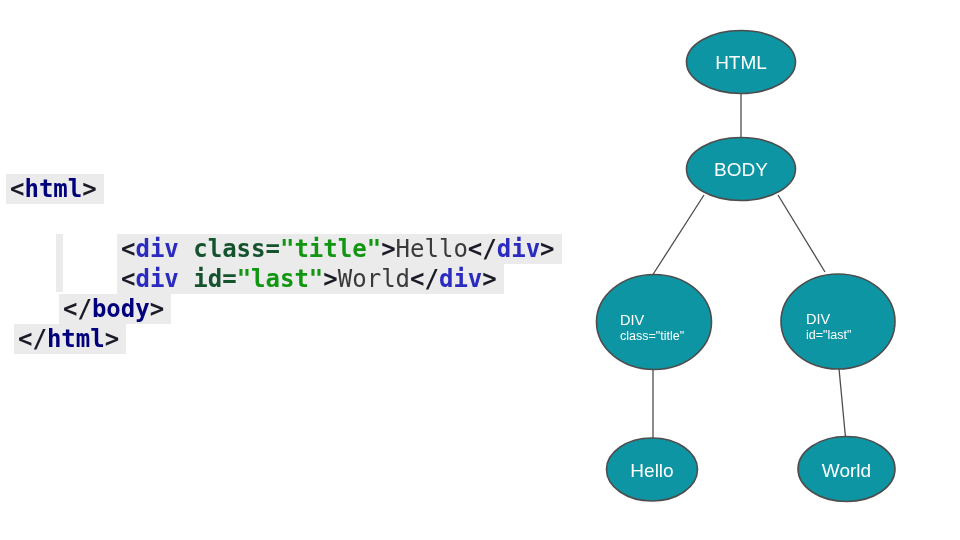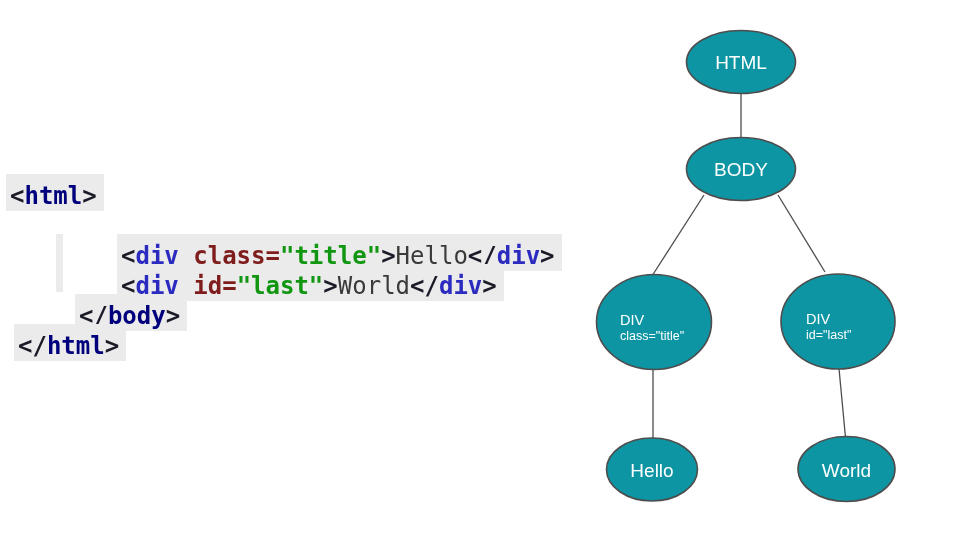--- a/index.html
+++ b/index.html
@@ -14,37 +14,37 @@
   
   .code-panel { position: absolute; left: 0; top: 0; width: 590px; height: 540px; }
   .code-line {
     position: absolute;
     white-space: pre;
     font-family: "DejaVu Sans Mono", monospace;
     font-size: 24px;
     font-weight: bold;
     line-height: 26px;
     background: #ebebeb;
-    padding: 9px 7px 2px 4px;
+    padding: 2px 7px 2px 4px;
     color: #1b1b28;
   }
   .line-1 { left: 6px;   top: 174px; }
   .line-2 { left: 59px;  top: 204px; }
   .line-3 { left: 117px; top: 234px; }
   .line-4 { left: 117px; top: 264px; }
-  .line-5 { left: 59px;  top: 294px; margin-left: 16px; }
+  .line-5 { left: 59px;  top: 294px; }
   .line-6 { left: 6px;   top: 324px; margin-left: 8px; }
   .indent-strip {
     position: absolute; left: 56px; top: 234px;
     width: 7px; height: 58px; background: #ebebeb;
   }
   .tk-bracket { color: #1b1b28; }
   .tk-tagroot { color: #00007d; }
   .tk-tag     { color: #2b2bc0; }
-  .tk-attr    { color: #7f1d1d; }
+  .tk-attr    { color: #14532d; }
   .tk-string  { color: #119611; }
   .tk-content { color: #3a3a3a; font-weight: normal; }
   .tk-plain   { color: #3a3a3a; }
 
   
   .tree-svg { position: absolute; left: 0; top: 0; }
   .node { fill: #0d95a4; stroke: #4d4d4d; stroke-width: 1.6px; }
   .edge { stroke: #4d4d4d; stroke-width: 1.3px; }
   .node-label {
     fill: #ffffff;

